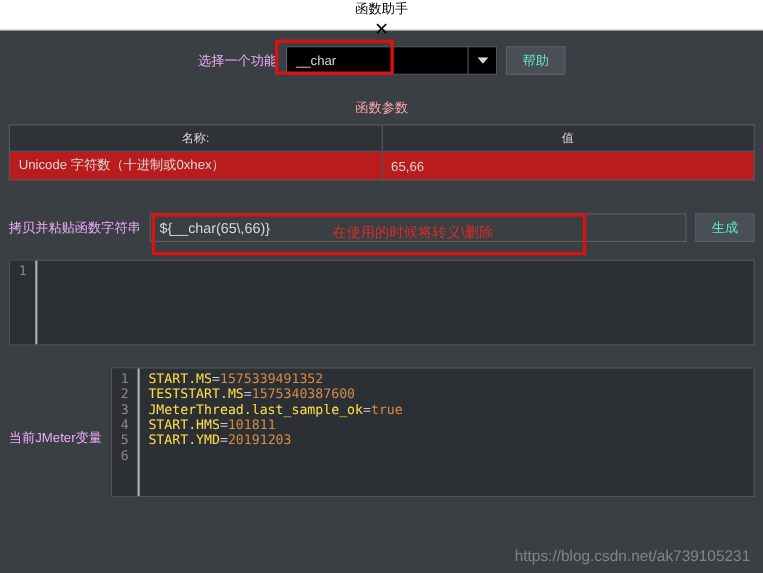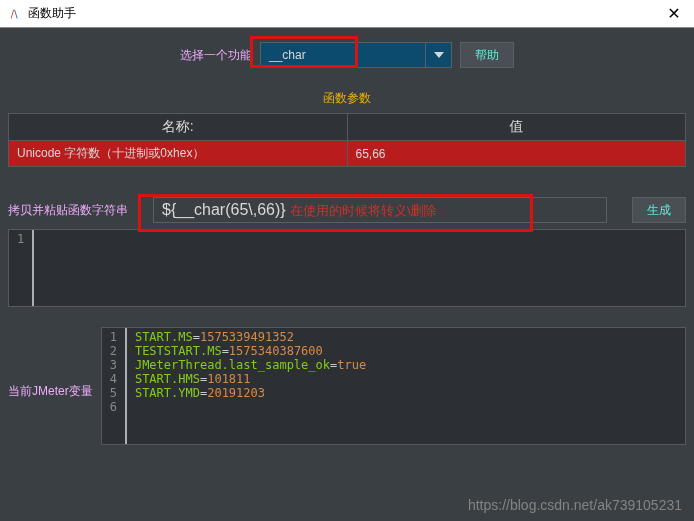--- a/index.html
+++ b/index.html
@@ -14,112 +14,113 @@
       position: relative;
     }
     .titlebar {
       background: #ffffff;
       color: #000;
       height: 28px;
       display: flex;
       align-items: center;
       padding: 0 8px;
       border-bottom: 1px solid #888;
+      flex-direction: column;
     }
     .titlebar .icon {
       width: 14px; height: 14px; margin-right: 6px;
     }
     .titlebar .title { flex: 1; font-size: 12px; }
     .titlebar .close {
       font-size: 16px; font-weight: 300; cursor: pointer;
       width: 24px; text-align: center;
     }
     .content { padding: 14px 8px 8px 8px; }
     .row-select {
       display: flex; align-items: center; justify-content: center;
       gap: 8px; margin-bottom: 22px;
     }
     .label { color: #f0abfc; }
     .combo {
       display: flex; align-items: center;
       border: 1px solid #5a5f64;
-      background: #0c4a6e;
+      background: #000000;
       height: 26px; width: 192px;
     }
     .combo .combo-text {
       flex: 1; padding: 0 8px; color: #d8d8d8; font-size: 12px;
     }
     .combo .combo-btn {
       width: 26px; height: 100%; border-left: 1px solid #5a5f64;
       display: flex; align-items: center; justify-content: center;
       cursor: pointer;
     }
     .combo .combo-btn svg { fill: #d8d8d8; }
     .btn {
       background: #4a4f55; border: 1px solid #5a5f64;
       color: #5eead4; padding: 4px 14px; height: 26px;
       cursor: pointer; font-size: 12px;
       display: inline-flex; align-items: center;
     }
     .section-title {
-      text-align: center; color: #eab308; margin-bottom: 6px; font-family: Liberation Mono, monospace;
+      text-align: center; color: #fca5a5; margin-bottom: 6px; font-family: Liberation Mono, monospace;
     }
     .table {
       width: 100%; border-collapse: collapse; margin-bottom: 30px;
     }
     .table th {
       background: #2f3338; border: 1px solid #555a60;
-      padding: 4px; font-weight: normal; font-size: 14px;
+      padding: 4px; font-weight: normal; font-size: 11px;
       color: #d8d8d8; width: 50%;
     }
     .table td {
       border: 1px solid #555a60; padding: 4px 8px;
       background: #b91c1c; color: #d8d8d8; font-size: 12px;
     }
     .row-result {
-      display: flex; align-items: center; gap: 25px; margin-bottom: 6px;
+      display: flex; align-items: center; gap: 8px; margin-bottom: 16px;
     }
     .row-result .label { white-space: nowrap; }
     .textfield {
       flex: 1; background: #3a3f44; border: 1px solid #5a5f64;
-      color: #d8d8d8; padding: 4px 8px; height: 26px; font-size: 16px;
+      color: #d8d8d8; padding: 4px 8px; height: 26px; font-size: 13px;
     }
     .result-row2 {
       display: flex; align-items: flex-start; gap: 8px; margin-bottom: 20px;
     }
     .result-row2 .label { padding-top: 26px; max-width: 150px; }
     .code-box {
       flex: 1; background: #2c3034; border: 1px solid #555a60;
       height: 78px; display: flex; font-family: Consolas, monospace;
       font-size: 12px;
     }
     .gutter {
       background: #2c3034; border-right: 2px solid #abafb5;
       padding: 2px 8px; color: #888; text-align: right; min-width: 24px;
     }
     .code-lines { padding: 2px 8px; }
     .vars-row { display: flex; align-items: flex-start; gap: 8px; }
     .vars-row .label { padding-top: 56px; max-width: 120px; }
     .code-box.tall { height: 118px; }
-    .key { color: #84cc16; }
+    .key { color: #fde047; }
     .eq { color: #c8c8c8; }
     .val { color: #d88b42; }
     .redbox1 {
       position: absolute; border: 3px solid #dc120e;
       left: 250px; top: 36px; width: 108px; height: 32px;
       pointer-events: none;
     }
     .redbox2 {
       position: absolute; border: 3px solid #dc120e;
       left: 138px; top: 194px; width: 395px; height: 38px;
       pointer-events: none;
     }
     .red-annotation {
       position: absolute; color: #d82c28; font-size: 13px;
-      left: 290px; top: 202px; pointer-events: none;
+      left: 302px; top: 202px; pointer-events: none;
     }
     .watermark {
       position: absolute; right: 12px; bottom: 8px;
       color: #a0a0a0; font-size: 14px; opacity: 0.7;
       font-family: Arial, sans-serif;
       text-align: center;
     }
   </style>
 </head>
 <body>

